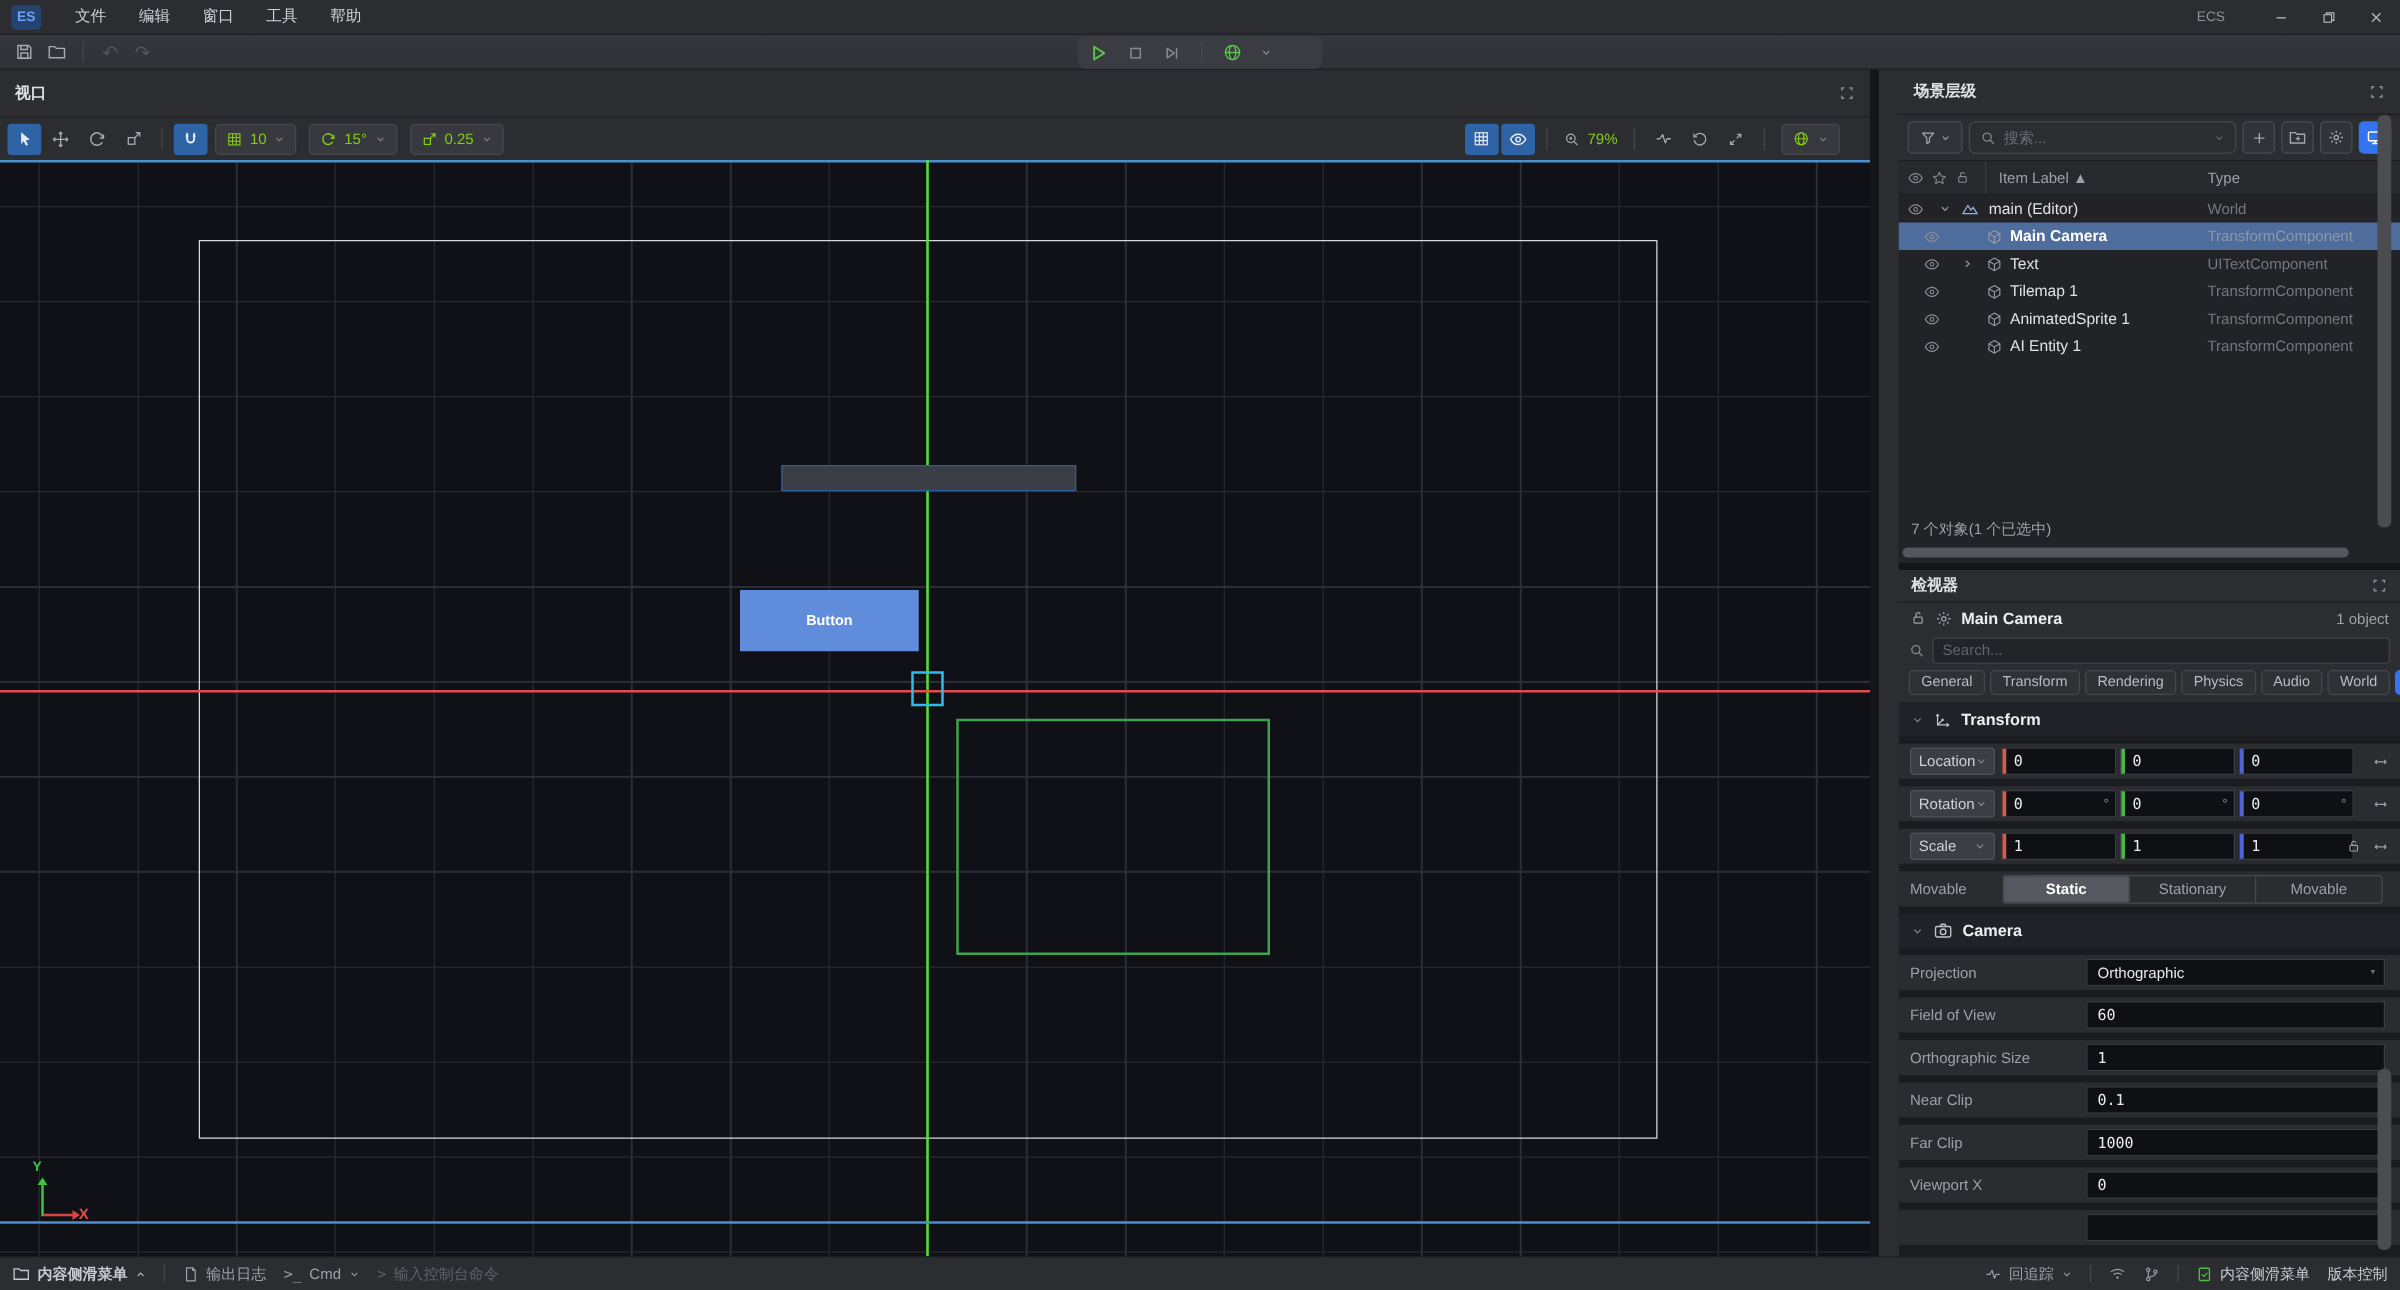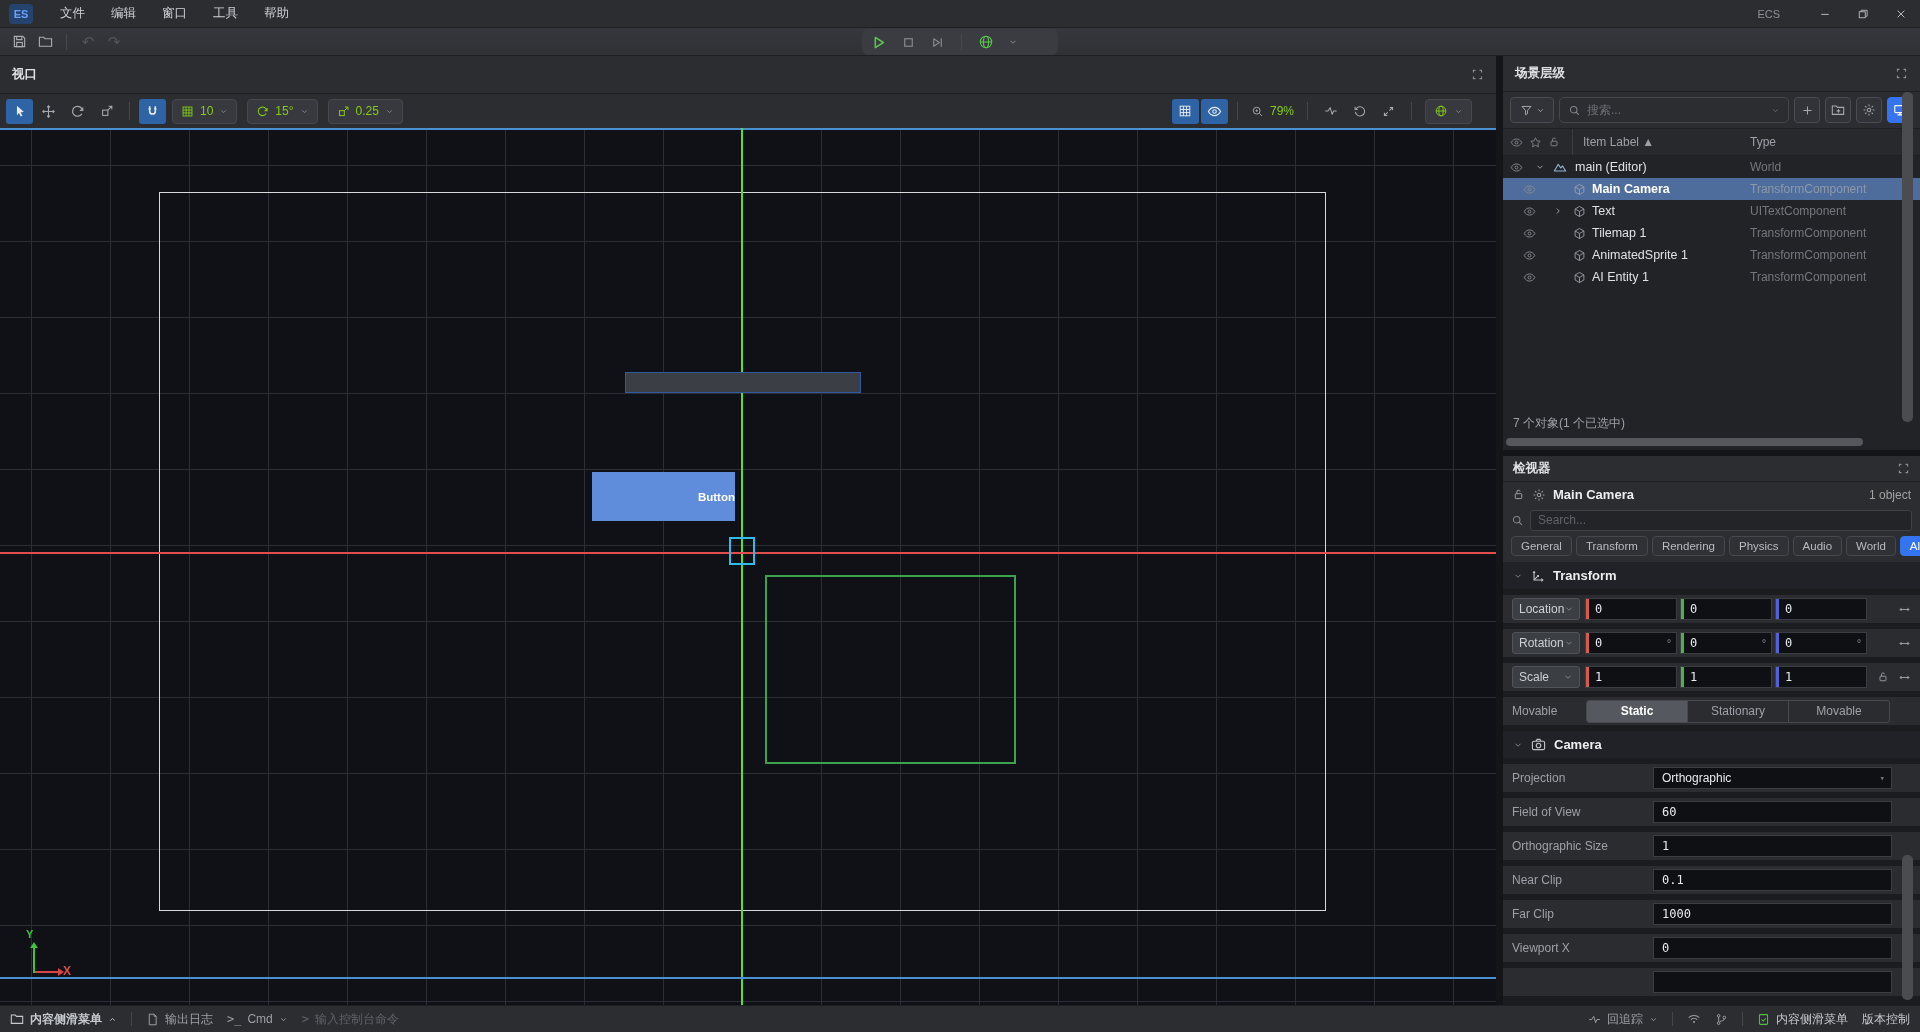--- a/index.html
+++ b/index.html
@@ -49,34 +49,34 @@
     background-position:31px 37px; }
   .abs { position:absolute; }
   .white-rect { left:159px; top:64px; width:1167px; height:719px; border:1px solid #d8d9db; }
   .v-green { left:741px; top:0; width:2px; height:100%; background:#55e12f; }
   .h-red { left:0; top:424px; width:100%; height:2px; background:#e24c4c; }
   .h-blue-top { left:0; top:0; width:100%; height:2px; background:#4a8fd0; }
   .h-blue-bot { left:0; top:849px; width:100%; height:2px; background:#4a8fd0; }
   .gray-bar { left:625px; top:244px; width:236px; height:21px; background:#3b3f45; border:1px solid #2e5c9e; }
   .hello-box { left:592px; top:297px; width:237px; height:35px; border:1px solid #27497f; display:flex; align-items:center; }
   .hello-text { color:#f2f3f5; font-size:15px; padding-left:2px; white-space:nowrap; }
-  .ui-button { left:592px; top:344px; width:143px; height:49px; background:#5f8ddc; display:flex; align-items:center; justify-content:flex-end; }
+  .ui-button { left:592px; top:344px; width:143px; height:49px; background:#5f8ddc; display:flex; align-items:center; justify-content:center; }
   .ui-button span { color:#fff; font-weight:bold; font-size:11.5px; }
   .cyan-box { left:729px; top:409px; width:26px; height:28px; border:2px solid #2fbce8; }
   .green-rect { left:765px; top:447px; width:251px; height:189px; border:2px solid #3da24d; }
   .gizmo-y { left:33px; top:818px; width:2px; height:27px; background:#3ec43e; }
   .gizmo-yh { left:30px; top:814px; width:0; height:0; border-left:4px solid transparent; border-right:4px solid transparent; border-bottom:6px solid #3ec43e; }
   .gizmo-x { left:35px; top:843px; width:24px; height:2px; background:#d94444; }
   .gizmo-xh { left:58px; top:840px; width:0; height:0; border-top:4px solid transparent; border-bottom:4px solid transparent; border-left:6px solid #d94444; }
   .lbl-y { left:26px; top:800px; color:#3ec43e; font-size:11px; font-weight:bold; }
   .lbl-x { left:63px; top:836px; color:#e04b4b; font-size:12px; font-weight:bold; }
 
   
   .divider-v { width:7px; background:#141518; }
-  .right { width:417px; display:flex; flex-direction:column; background:#2b2d30; }
+  .right { width:417px; display:flex; flex-direction:column; background:#2b2d30;padding-left:16px; }
 
   
   .hier { height:394px; position:relative; display:flex; flex-direction:column; }
   .hier-toolbar { height:36px; display:flex; align-items:center; padding:0 7px; gap:5px; }
   .hbtn { height:26px; min-width:26px; border:1px solid #4a4c52; border-radius:4px; background:#313338;
     display:flex; align-items:center; justify-content:center; color:#a6a9ae; gap:3px; padding:0 4px; }
   .hbtn.blue { background:#3574f0; border-color:#3574f0; color:#fff; }
   .hsearch { flex:1; height:26px; border:1px solid #45474d; border-radius:5px; display:flex; align-items:center; padding:0 8px; gap:6px; color:#6b6e74; }
   .hsearch .ph { flex:1; font-size:12px; }
   .tbl-head { height:28px; display:flex; align-items:center; background:#27292d; border-top:1px solid #1e1f22; border-bottom:1px solid #1e1f22;

